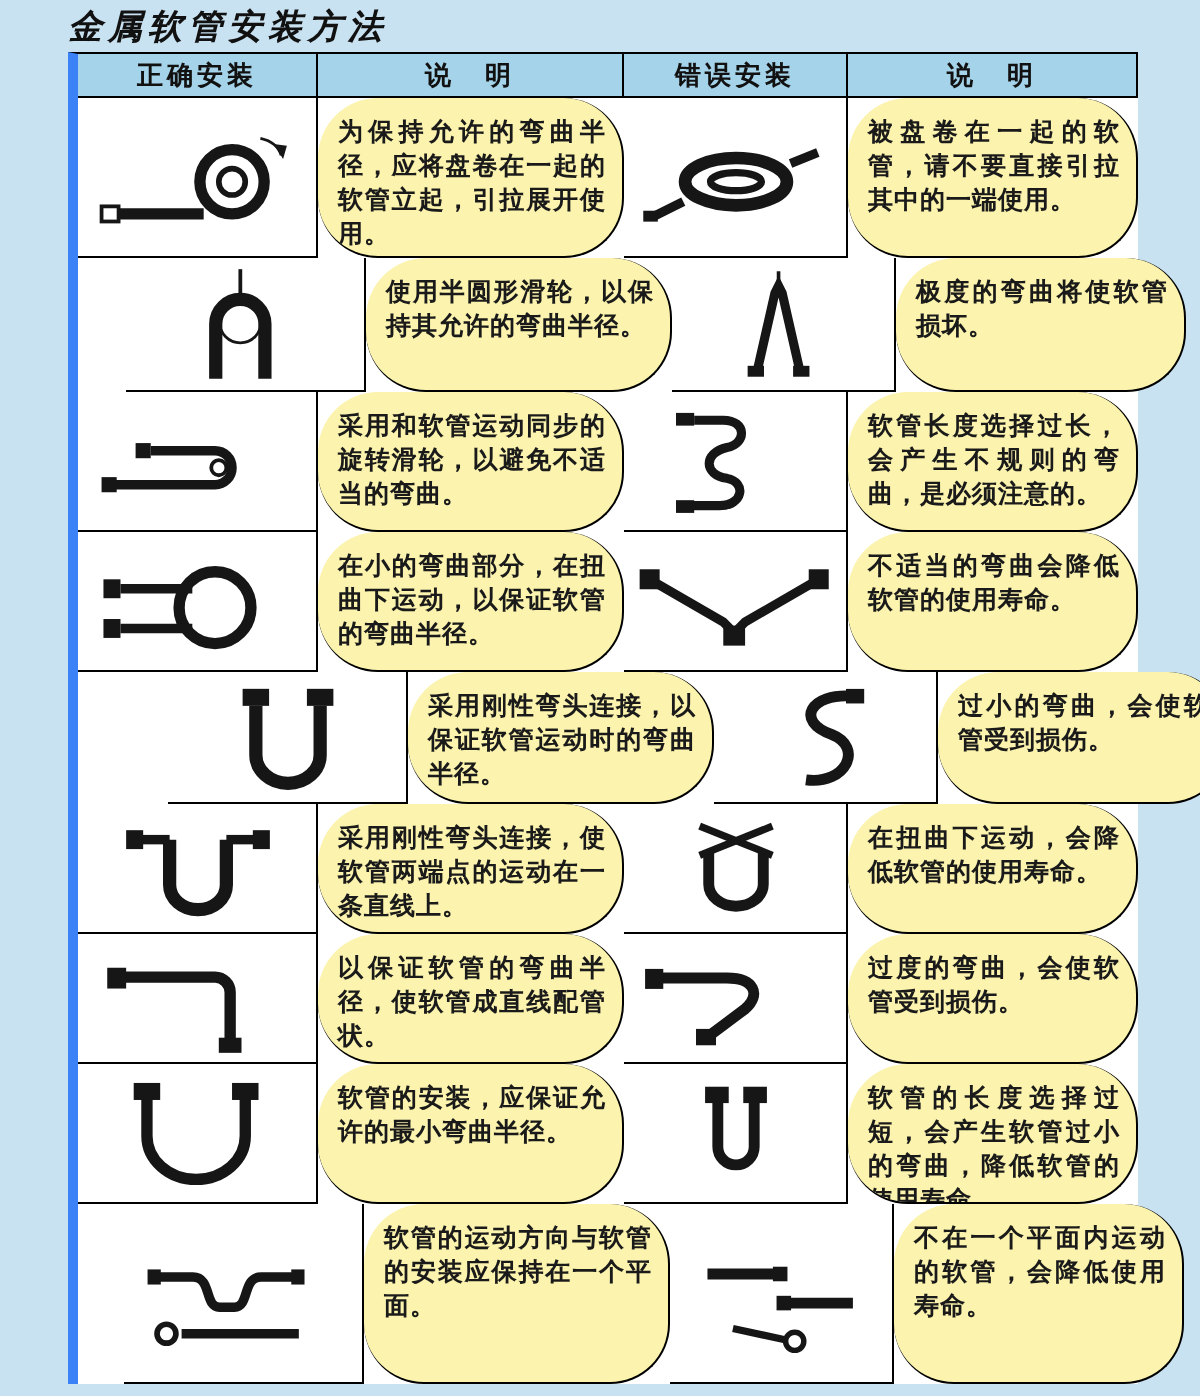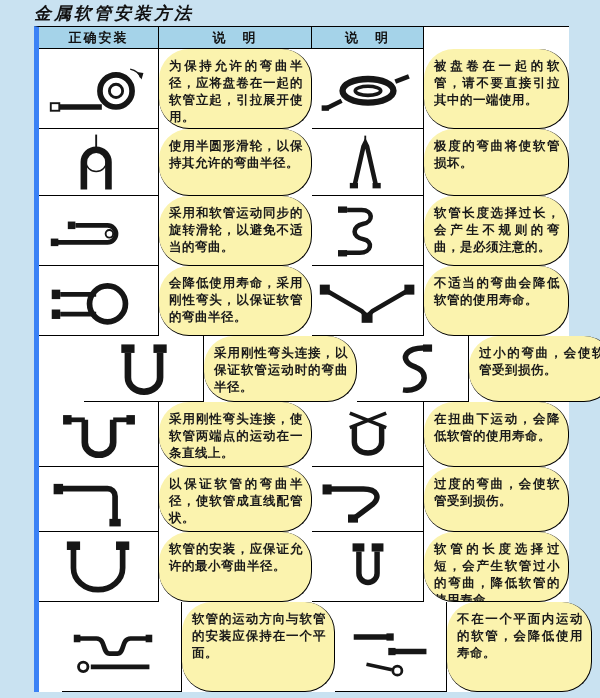--- a/index.html
+++ b/index.html
@@ -50,20 +50,21 @@
 </head>
 <body>
 
 <div class="page">
   <div class="title">金属软管安装方法</div>
 
   <div class="tbl">
     <div class="row hdr">
       <div class="cell">正确安装</div>
       <div class="cell">说　明</div>
+      <div class="cell">错误安装</div>
       <div class="cell">说　明</div>
     </div>
     <div id="tbody">
         <div class="row" style="height: 80px;">
           <div class="cell img-cell">
             <svg class="illus" viewBox="0 0 110 62">
               <rect x="4" y="46" width="9" height="8" fill="none" stroke="#161616" stroke-width="2"></rect>
               <line x1="13" y1="50" x2="58" y2="50" stroke="#161616" stroke-width="6"></line>
               <circle cx="73" cy="33" r="17" fill="none" stroke="#161616" stroke-width="6"></circle>
               <circle cx="73" cy="33" r="7" fill="none" stroke="#161616" stroke-width="3"></circle>
@@ -76,21 +77,21 @@
             <svg class="illus-narrow" viewBox="0 0 110 62">
               <ellipse cx="55" cy="33" rx="28" ry="13" fill="none" stroke="#161616" stroke-width="7"></ellipse>
               <ellipse cx="55" cy="33" rx="14" ry="5" fill="none" stroke="#161616" stroke-width="4"></ellipse>
               <line x1="26" y1="44" x2="10" y2="52" stroke="#161616" stroke-width="5"></line>
               <line x1="85" y1="23" x2="100" y2="17" stroke="#161616" stroke-width="5"></line>
               <rect x="4" y="49" width="8" height="6" fill="#161616"></rect>
             </svg>
           </div>
           <div class="cell desc-cell">被盘卷在一起的软管，请不要直接引拉其中的一端使用。</div>
         </div>
-        <div class="row" style="height: 67px;">
+        <div class="row" style="height: 67px; padding-left: 24px;">
           <div class="cell img-cell">
             <svg class="illus" viewBox="0 0 110 62">
               <line x1="52" y1="2" x2="52" y2="16" stroke="#161616" stroke-width="2"></line>
               <circle cx="52" cy="30" r="11" fill="none" stroke="#161616" stroke-width="1.5"></circle>
               <path d="M39 60 V31 a13 13 0 0 1 26 0 V60" fill="none" stroke="#161616" stroke-width="7"></path>
             </svg>
           </div>
           <div class="cell desc-cell">使用半圆形滑轮，以保持其允许的弯曲半径。</div>
           <div class="cell img-cell">
             <svg class="illus-narrow" viewBox="0 0 110 62">
@@ -124,21 +125,21 @@
         <div class="row" style="height: 70px;">
           <div class="cell img-cell">
             <svg class="illus" viewBox="0 0 110 62">
               <circle cx="64" cy="34" r="19" fill="none" stroke="#161616" stroke-width="6"></circle>
               <line x1="14" y1="24" x2="52" y2="24" stroke="#161616" stroke-width="5"></line>
               <line x1="14" y1="45" x2="52" y2="45" stroke="#161616" stroke-width="5"></line>
               <rect x="5" y="19" width="9" height="10" fill="#161616"></rect>
               <rect x="5" y="40" width="9" height="10" fill="#161616"></rect>
             </svg>
           </div>
-          <div class="cell desc-cell">会降低使用寿命，采用刚性弯头，以保证软管的弯曲半径。</div>
+          <div class="cell desc-cell">在小的弯曲部分，在扭曲下运动，以保证软管的弯曲半径。</div>
           <div class="cell img-cell">
             <svg class="illus-narrow" viewBox="0 0 110 62">
               <path d="M10 20 L48 42 L54 48" fill="none" stroke="#161616" stroke-width="5"></path>
               <path d="M98 20 L60 42 L54 48" fill="none" stroke="#161616" stroke-width="5"></path>
               <rect x="2" y="13" width="11" height="11" fill="#161616"></rect>
               <rect x="95" y="13" width="11" height="11" fill="#161616"></rect>
               <rect x="48" y="44" width="12" height="11" fill="#161616"></rect>
             </svg>
           </div>
           <div class="cell desc-cell">不适当的弯曲会降低软管的使用寿命。</div>

